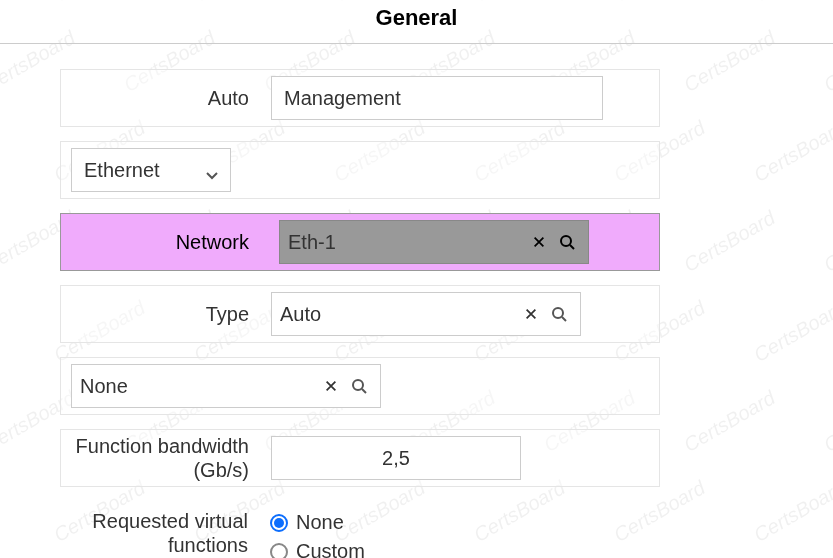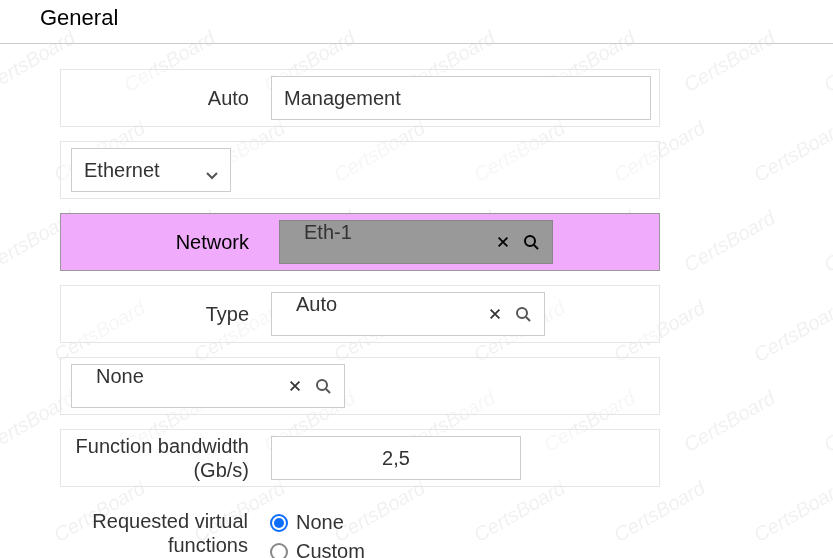--- a/index.html
+++ b/index.html
@@ -27,23 +27,24 @@
       transform: rotate(-30deg);
       white-space: nowrap;
       user-select: none;
     }
     .content {
       position: relative;
       z-index: 2;
     }
     .section-title {
       font-size: 22px;
-      font-weight: 400;
+      font-weight: 700;
       color: #000;
       padding: 5px 40px 12px 40px;
+      text-align: center;
     }
     hr.sep {
       border: none;
       border-top: 1px solid #ccc;
       margin: 0 0 25px 0;
     }
     .form-area {
       padding-left: 60px;
     }
     .row {
@@ -74,21 +75,21 @@
       line-height: 1.2;
     }
     .label-cell.multi { flex-direction: column; align-items: flex-end; justify-content: center; }
     .control-cell {
       flex: 1;
       display: flex;
       align-items: center;
       padding: 6px 10px;
     }
     .text-input {
-      width: 380px;
+      width: 332px;
       height: 44px;
       border: 1px solid #ccc;
       background: #fff;
       font-size: 20px;
       color: #333;
       padding: 0 12px;
     }
     .select-box {
       display: flex;
       align-items: center;
@@ -101,25 +102,26 @@
       gap: 10px;
     }
     .select-box .val { flex: 1; }
     .chevron {
       width: 12px;
       height: 12px;
       display: inline-block;
     }
     .picker {
       display: flex;
+      align-items: center;
       border: 1px solid #ccc;
       background: #fff;
       height: 44px;
-      width: 274px;
-      padding: 0 10px 0 24px;
+      width: 310px;
+      padding: 0 10px 0 8px;
       font-size: 20px;
       color: #333;
     }
     .picker .val { flex: 1; }
     .picker .actions { display: flex; gap: 6px; align-items: center; }
     .icon-btn {
       width: 22px; height: 22px;
       display: flex; align-items: center; justify-content: center;
       color: #555;
       cursor: pointer;

